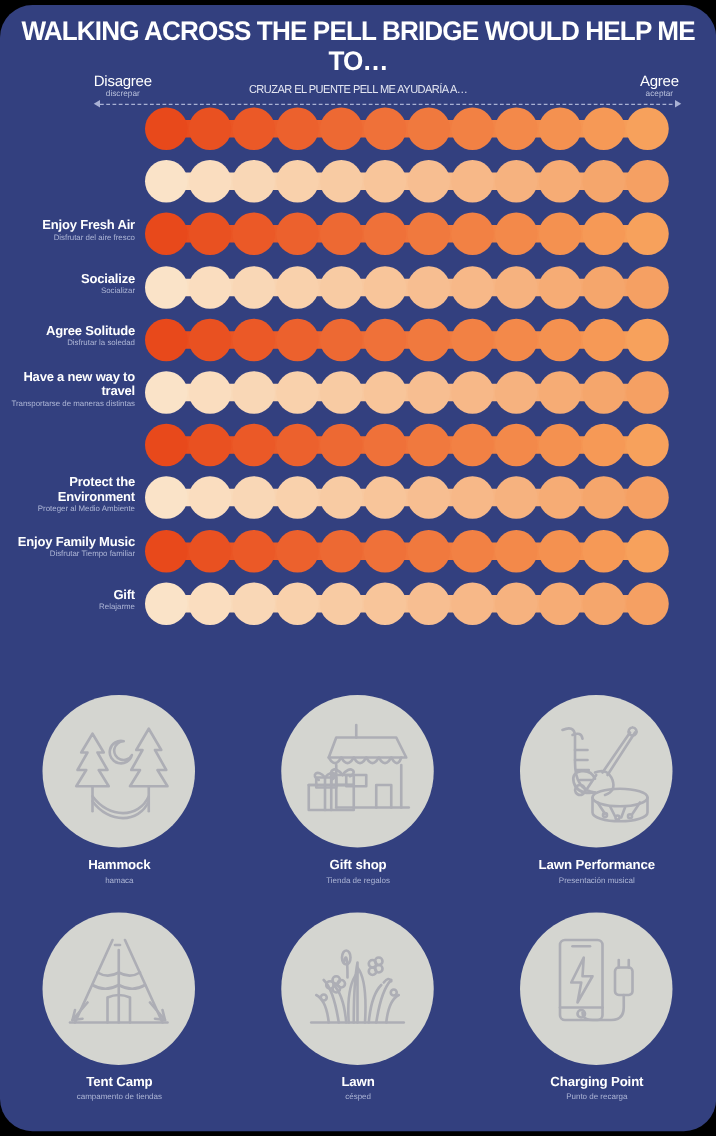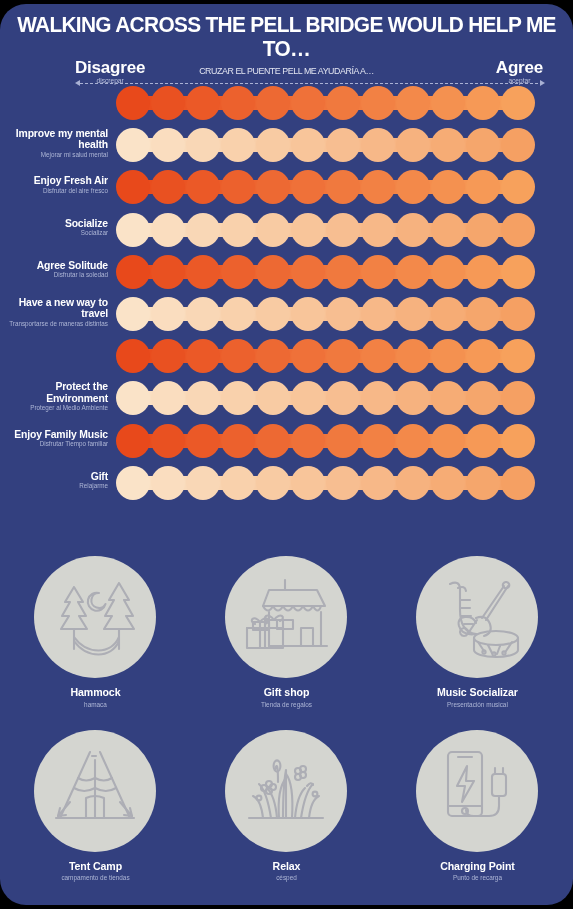--- a/index.html
+++ b/index.html
@@ -65,22 +65,22 @@
   .axis-label {
     position: absolute;
     top: 0px;
     text-align: center;
     line-height: 1.05;
   }
   .axis-label.left  { left: 0px; }
   .axis-label.right { right: 0px; }
   .axis-label .big {
     display: block;
-    font-size: 17px;
-    font-weight: bold;
+    font-size: 12px;
+    font-weight: normal;
     color: #FFFFFF;
     letter-spacing: -0.2px;
   }
   .axis-label .small {
     display: block;
     font-size: 6.6px;
     color: #B9C0DC;
     margin-top: 1px;
   }
   .axis-line {
@@ -236,24 +236,20 @@
             <div class="bead" style="left: 175px; top: 0px; width: 34px; height: 34px; background: rgb(239, 113, 57);"></div>
             <div class="bead" style="left: 210px; top: 0px; width: 34px; height: 34px; background: rgb(240, 121, 62);"></div>
             <div class="bead" style="left: 245px; top: 0px; width: 34px; height: 34px; background: rgb(242, 129, 68);"></div>
             <div class="bead" style="left: 280px; top: 0px; width: 34px; height: 34px; background: rgb(243, 137, 74);"></div>
             <div class="bead" style="left: 315px; top: 0px; width: 34px; height: 34px; background: rgb(244, 145, 80);"></div>
             <div class="bead" style="left: 350px; top: 0px; width: 34px; height: 34px; background: rgb(246, 153, 86);"></div>
             <div class="bead" style="left: 385px; top: 0px; width: 34px; height: 34px; background: rgb(247, 161, 92);"></div>
           </div>
         </div>
         <div class="row">
-          <div class="row-label" style="top: 0px;">
-            <span class="en">Improve my mental health</span>
-            <span class="es">Mejorar mi salud mental</span>
-          </div>
           <div class="bar">
             <div class="link" style="left: 17px; width: 35px; background: rgb(250, 224, 195);"></div>
             <div class="link" style="left: 52px; width: 35px; background: rgb(249, 218, 186);"></div>
             <div class="link" style="left: 87px; width: 35px; background: rgb(249, 212, 177);"></div>
             <div class="link" style="left: 122px; width: 35px; background: rgb(248, 206, 168);"></div>
             <div class="link" style="left: 157px; width: 35px; background: rgb(248, 200, 159);"></div>
             <div class="link" style="left: 192px; width: 35px; background: rgb(248, 194, 150);"></div>
             <div class="link" style="left: 227px; width: 35px; background: rgb(247, 187, 140);"></div>
             <div class="link" style="left: 262px; width: 35px; background: rgb(247, 181, 131);"></div>
             <div class="link" style="left: 297px; width: 35px; background: rgb(246, 175, 122);"></div>
@@ -582,21 +578,21 @@
     <path d="M44 68 V80 a22 7 0 0 0 44 0 V68"></path>
     <path d="M48 72 l6 9"></path>
                 <path d="M58 75 l4 8"></path>
                 <path d="M70 76 l-3 8"></path>
                 <path d="M82 72 l-6 9"></path>
     <circle cx="54" cy="82" r="1.6"></circle>
                 <circle cx="64" cy="84" r="1.6"></circle>
                 <circle cx="74" cy="83" r="1.6"></circle>
   </svg>
             </div>
-            <div class="icon-en">Music Socializar</div>
+            <div class="icon-en">Lawn Performance</div>
             <div class="icon-es">Presentación musical</div>
           </div>
           <div class="icon-cell">
             <div class="icon-disc">
               <svg width="94" height="94" viewBox="0 0 94 94" fill="none" stroke="#ADAEB5" stroke-width="2.1" stroke-linecap="round" stroke-linejoin="round">
     <path d="M42 8 L12 74"></path>
     <path d="M52 8 L82 74"></path>
     <path d="M44 12 L48 12"></path>
     <path d="M47 16 V74"></path>
     <path d="M30 34 q8 5 17 0 q9 5 17 0"></path>
@@ -633,21 +629,21 @@
                 <circle cx="34" cy="43" r="3"></circle>
     <circle cx="59" cy="27" r="3"></circle>
                 <circle cx="64" cy="25" r="3"></circle>
                 <circle cx="64" cy="31" r="3"></circle>
                 <circle cx="59" cy="33" r="3"></circle>
     <circle cx="20" cy="54" r="2.4"></circle>
     <circle cx="76" cy="50" r="2.4"></circle>
     <path d="M68 42 q4 -5 6 -1"></path>
   </svg>
             </div>
-            <div class="icon-en">Relax</div>
+            <div class="icon-en">Lawn</div>
             <div class="icon-es">césped</div>
           </div>
           <div class="icon-cell">
             <div class="icon-disc">
               <svg width="94" height="94" viewBox="0 0 94 94" fill="none" stroke="#ADAEB5" stroke-width="2.1" stroke-linecap="round" stroke-linejoin="round">
     <rect x="18" y="8" width="34" height="64" rx="4"></rect>
     <path d="M18 62 H52"></path>
     <path d="M28 13 H42"></path>
     <circle cx="35" cy="67" r="3"></circle>
     <path d="M37 22 L27 42 H35 L32 58 L44 37 H36 Z"></path>

